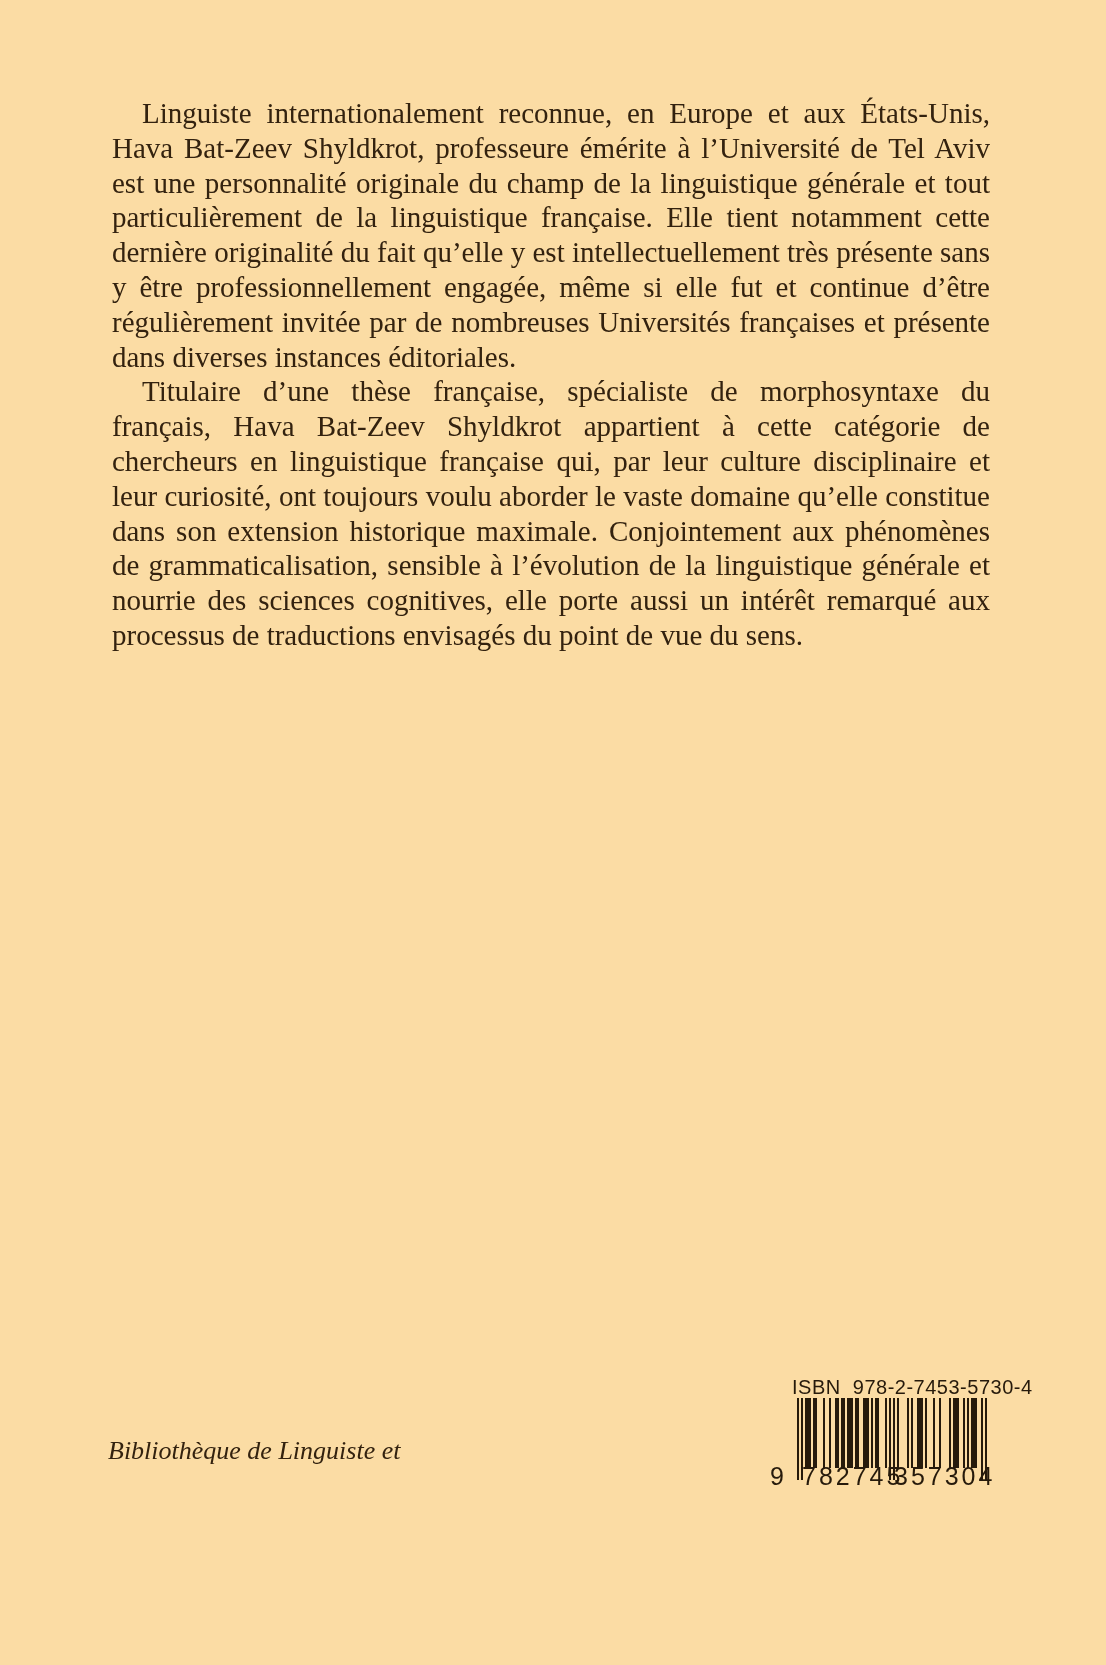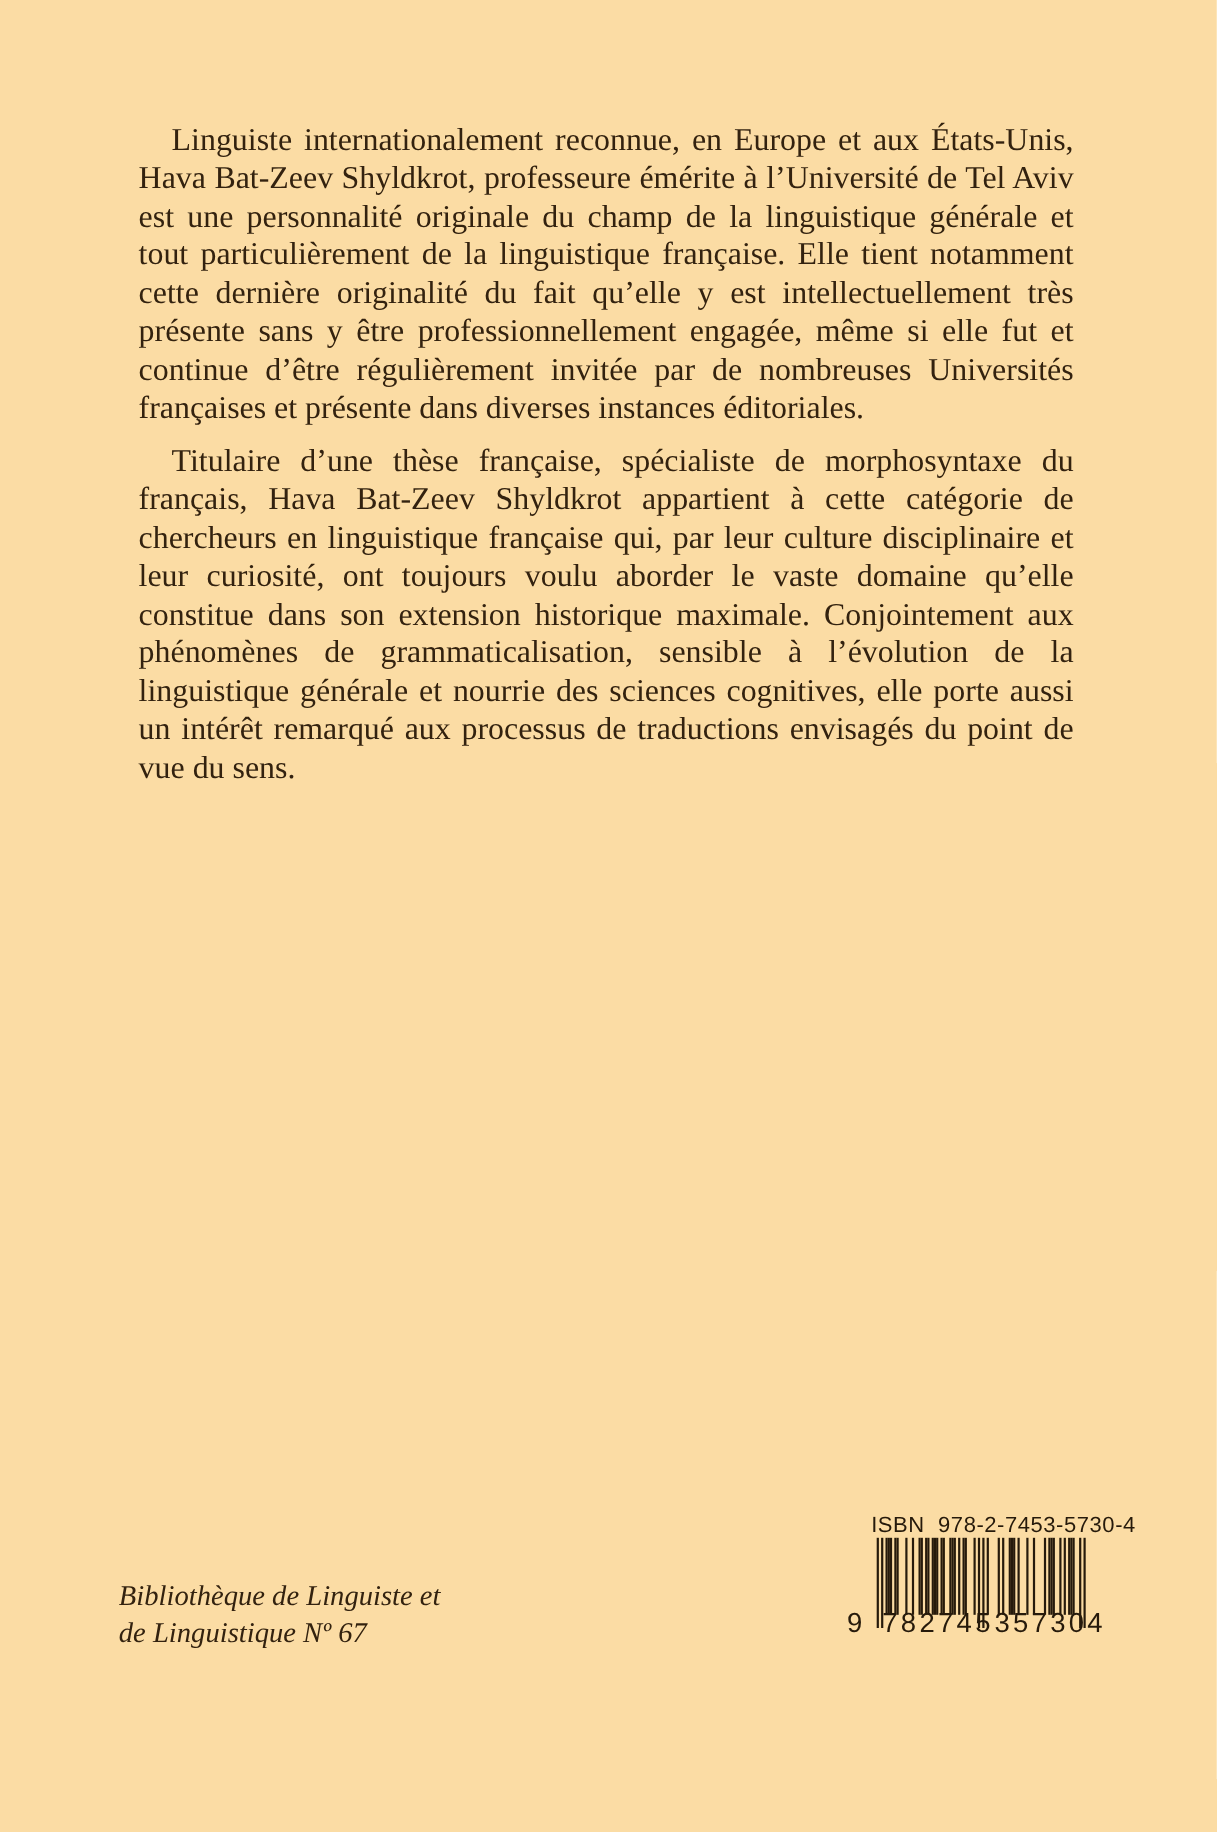--- a/index.html
+++ b/index.html
@@ -19,21 +19,21 @@
     left: 112px;
     top: 96px;
     width: 878px;
     font-family: "Liberation Serif", serif;
     font-size: 29px;
     line-height: 34.8px;
     color: var(--ink, #33220f);
     text-align: justify;
   }
   .para {
-    margin: 14px;
+    margin: 0;
     text-indent: 30px;
   }
   .imprint {
     position: absolute;
     left: 108px;
     top: 1434px;
     font-family: "Liberation Serif", serif;
     font-style: italic;
     font-size: 26px;
     line-height: 34px;
@@ -87,39 +87,38 @@
   .bc-digit-first {
     left: -27px;
   }
   .bc-left {
     left: 5px;
     width: 86px;
     text-align: center;
     letter-spacing: 3px;
   }
   .bc-right {
-    left: 107px;
+    left: 97px;
     width: 88px;
     text-align: right;
     letter-spacing: 3px;
   }
 </style>
 </head>
 <body>
 
 <div class="page">
 
   <div class="body-text">
     <p class="para">Linguiste internationalement reconnue, en Europe et aux États-Unis, Hava Bat-Zeev Shyldkrot, professeure émérite à l’Université de Tel Aviv est une personnalité originale du champ de la linguistique générale et tout particulièrement de la linguistique française. Elle tient notamment cette dernière originalité du fait qu’elle y est intellectuellement très présente sans y être professionnellement engagée, même si elle fut et continue d’être régulièrement invitée par de nombreuses Universités françaises et présente dans diverses instances éditoriales.</p>
     <p class="para">Titulaire d’une thèse française, spécialiste de morphosyntaxe du français, Hava Bat-Zeev Shyldkrot appartient à cette catégorie de chercheurs en linguistique française qui, par leur culture disciplinaire et leur curiosité, ont toujours voulu aborder le vaste domaine qu’elle constitue dans son extension historique maximale. Conjointement aux phénomènes de grammaticalisation, sensible à l’évolution de la linguistique générale et nourrie des sciences cognitives, elle porte aussi un intérêt remarqué aux processus de traductions envisagés du point de vue du sens.</p>
   </div>
 
   <div class="imprint">
     <div>Bibliothèque de Linguiste et</div>
-    <div>de Linguistique Nº 67</div>
   </div>
 
   <div class="barcode-block">
     <div class="isbn-line">ISBN  978-2-7453-5730-4</div>
     <div class="bars" id="bars">
         <div class="bar g" style="left: 0px;"></div>
         <div class="bar g" style="left: 4px;"></div>
         <div class="bar" style="left: 8px;"></div>
         <div class="bar" style="left: 10px;"></div>
         <div class="bar" style="left: 12px;"></div>

